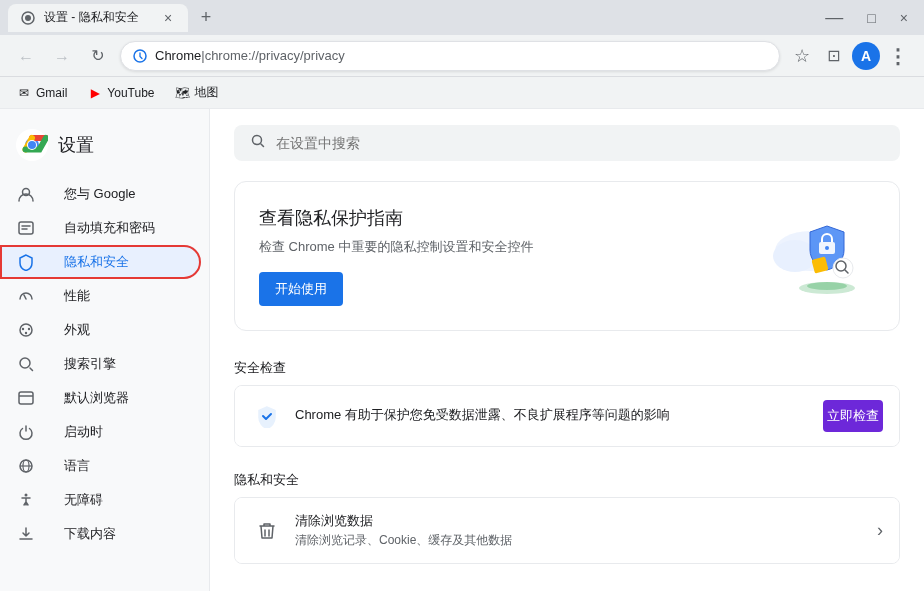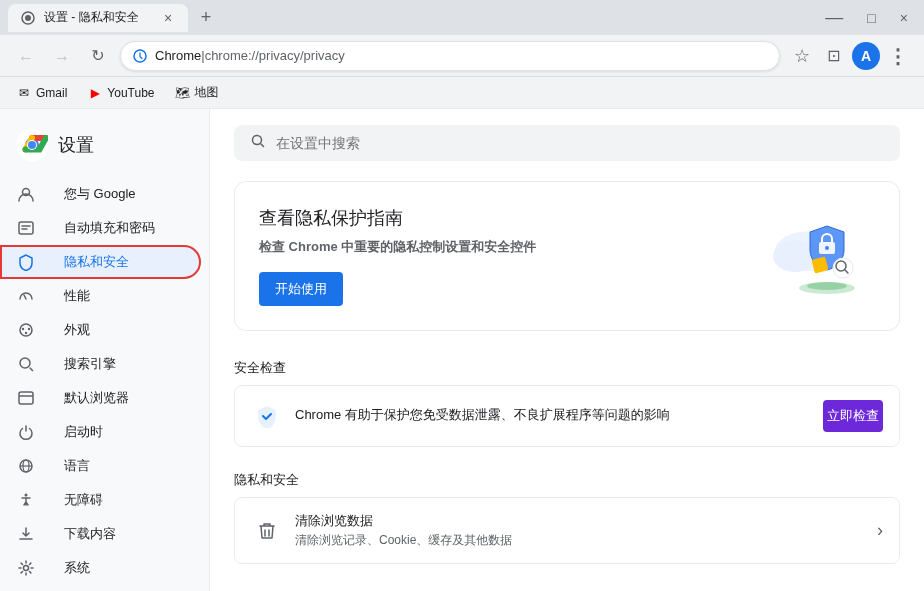--- a/index.html
+++ b/index.html
@@ -259,21 +259,20 @@
     .card-title {
       font-size: 18px;
       font-weight: 500;
       color: #202124;
       margin-bottom: 8px;
     }
     .card-subtitle {
       font-size: 13px;
       color: #5f6368;
       margin-bottom: 16px;
-      font-weight: bold;
     }
     .card-actions {
       display: flex;
       gap: 12px;
       align-items: flex-start;
     }
     .btn-primary {
       background: #1a73e8;
       color: white;
       border: none;
@@ -548,29 +547,20 @@
     <div class="sidebar-item">
       <span class="sidebar-icon">
         <svg width="18" height="18" viewBox="0 0 18 18" fill="none">
             <path d="M9 3v8M6 8l3 3 3-3" stroke="#5f6368" stroke-width="1.5" stroke-linecap="round" stroke-linejoin="round"></path>
             <path d="M3 14h12" stroke="#5f6368" stroke-width="1.5" stroke-linecap="round"></path>
           </svg>
       </span>
       <span>下载内容</span>
     </div>
 
-    <div class="sidebar-item">
-      <span class="sidebar-icon">
-        <svg width="18" height="18" viewBox="0 0 18 18" fill="none">
-            <circle cx="9" cy="9" r="2.5" stroke="#5f6368" stroke-width="1.5"></circle>
-            <path d="M9 2v2M9 14v2M2 9h2M14 9h2M4.1 4.1l1.4 1.4M12.5 12.5l1.4 1.4M4.1 13.9l1.4-1.4M12.5 5.5l1.4-1.4" stroke="#5f6368" stroke-width="1.5" stroke-linecap="round"></path>
-          </svg>
-      </span>
-      <span>系统</span>
-    </div>
   </div>
 
   <div class="main-panel">
 
     <div class="search-bar-container">
       <div class="search-bar">
         <span class="search-icon">
           <svg width="16" height="16" viewBox="0 0 16 16" fill="none">
               <circle cx="7" cy="7" r="4.5" stroke="#5f6368" stroke-width="1.5"></circle>
               <path d="M11 11l2.5 2.5" stroke="#5f6368" stroke-width="1.5" stroke-linecap="round"></path>

